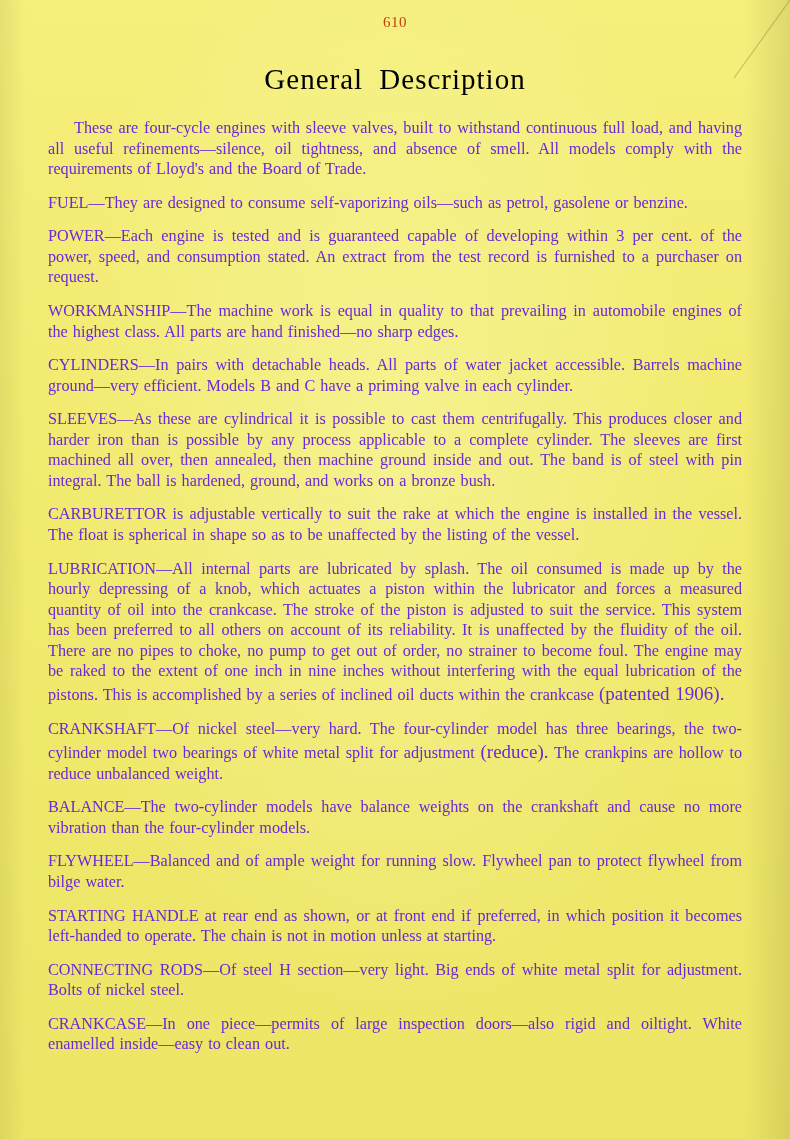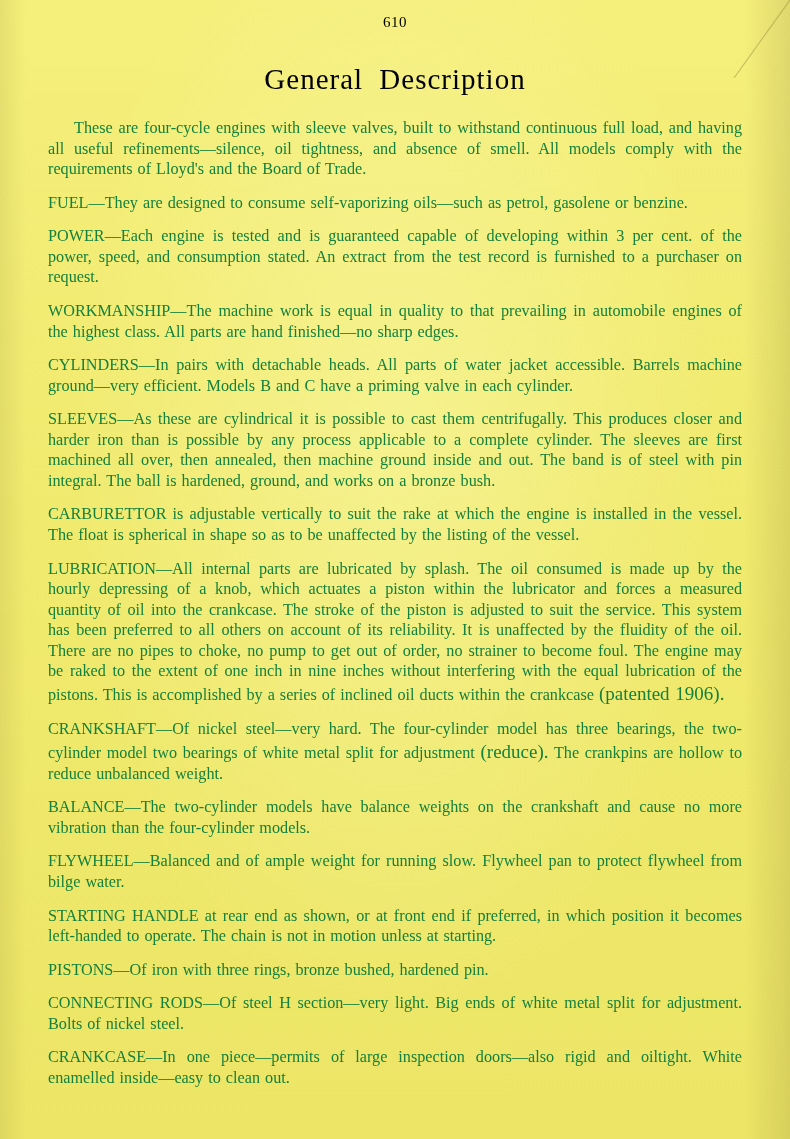--- a/index.html
+++ b/index.html
@@ -47,37 +47,37 @@
     position: absolute;
     left: 48px;
     right: 48px;
     top: 0;
   }
   .page-number {
     text-align: center;
     font-size: 15px;
     letter-spacing: 0.5px;
     padding-top: 14px;
-    color: #000000;
+    color: #c2410c;
   }
   h1.title {
     text-align: center;
     font-weight: normal;
     font-size: 29px;
     letter-spacing: 1px;
     margin: 32px 0 22px 0;
     color: #000000;
     word-spacing: 8px;
   }
   .para {
     font-size: 16.2px;
     line-height: 1.27;
     text-align: justify;
     margin: 0 0 13px 0;
-    color: #15803d;
+    color: #6d28d9;
     word-spacing: 1px;
   }
   .para.indent {
     text-indent: 26px;
   }
   .small {
     font-size: 19px;
   }
 </style>
 </head>
@@ -113,19 +113,18 @@
   <p class="para"><span>LUBRICATION—All internal parts are lubricated by splash.   The oil consumed is made up by the hourly depressing of a knob, which actuates a piston within the lubricator and forces a measured quantity of oil into the crankcase.   The stroke of the piston is adjusted to suit the service.   This system has been preferred to all others on account of its reliability.   It is unaffected by the fluidity of the oil.   There are no pipes to choke, no pump to get out of order, no strainer to become foul.  The engine may be raked to the extent of one inch in nine inches without interfering with the equal lubrication of the pistons.   This is accomplished by a series of inclined oil ducts within the crankcase</span> <span class="small">(patented 1906).</span></p>
 
   <p class="para"><span>CRANKSHAFT—Of nickel steel—very hard.   The four-cylinder model has three bearings, the two-cylinder model two bearings of white metal split for adjustment</span> <span class="small">(reduce).</span> <span>The crankpins are hollow to reduce unbalanced weight.</span></p>
 
   <p class="para">BALANCE—The two-cylinder models have balance weights on the crankshaft and cause no more vibration than the four-cylinder models.</p>
 
   <p class="para">FLYWHEEL—Balanced and of ample weight for running slow.   Flywheel pan to protect flywheel from bilge water.</p>
 
   <p class="para">STARTING HANDLE at rear end as shown, or at front end if preferred, in which position it becomes left-handed to operate.   The chain is not in motion unless at starting.</p>
 
-  <p class="para">PISTONS—Of iron with three rings, bronze bushed, hardened pin.</p>
 
   <p class="para">CONNECTING RODS—Of steel H section—very light.   Big ends of white metal split for adjustment.   Bolts of nickel steel.</p>
 
   <p class="para">CRANKCASE—In one piece—permits of large inspection doors—also rigid and oiltight.   White enamelled inside—easy to clean out.</p>
 
 </div>
 
 </body></html>

